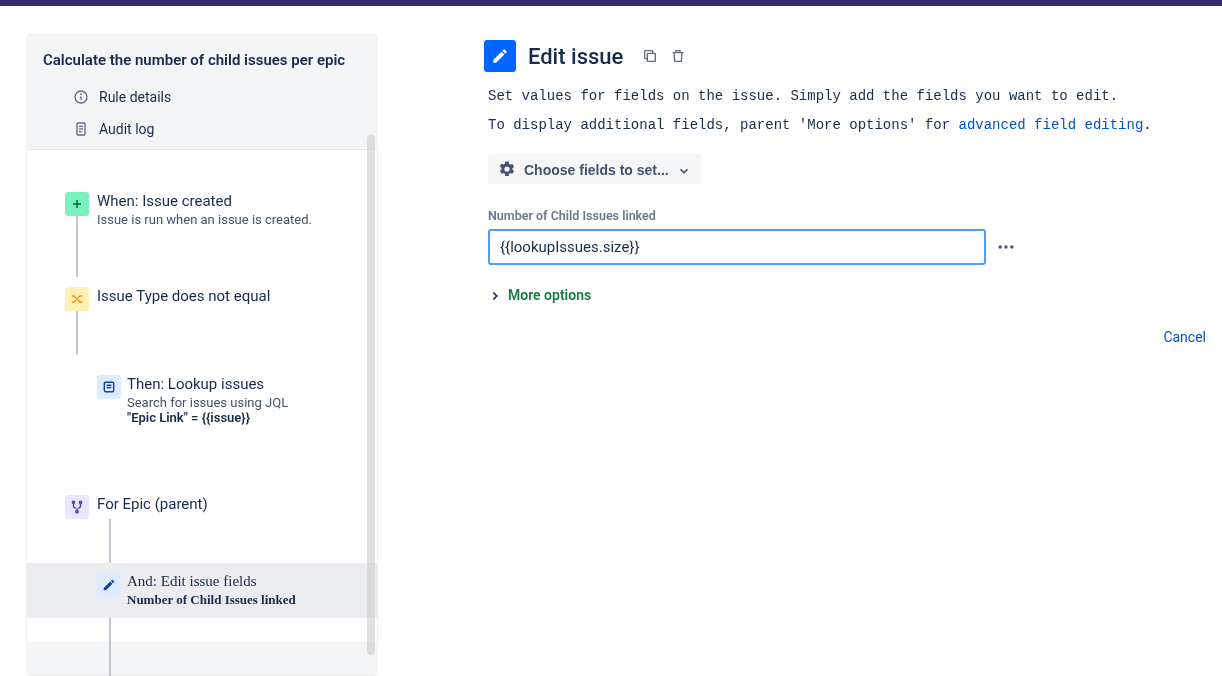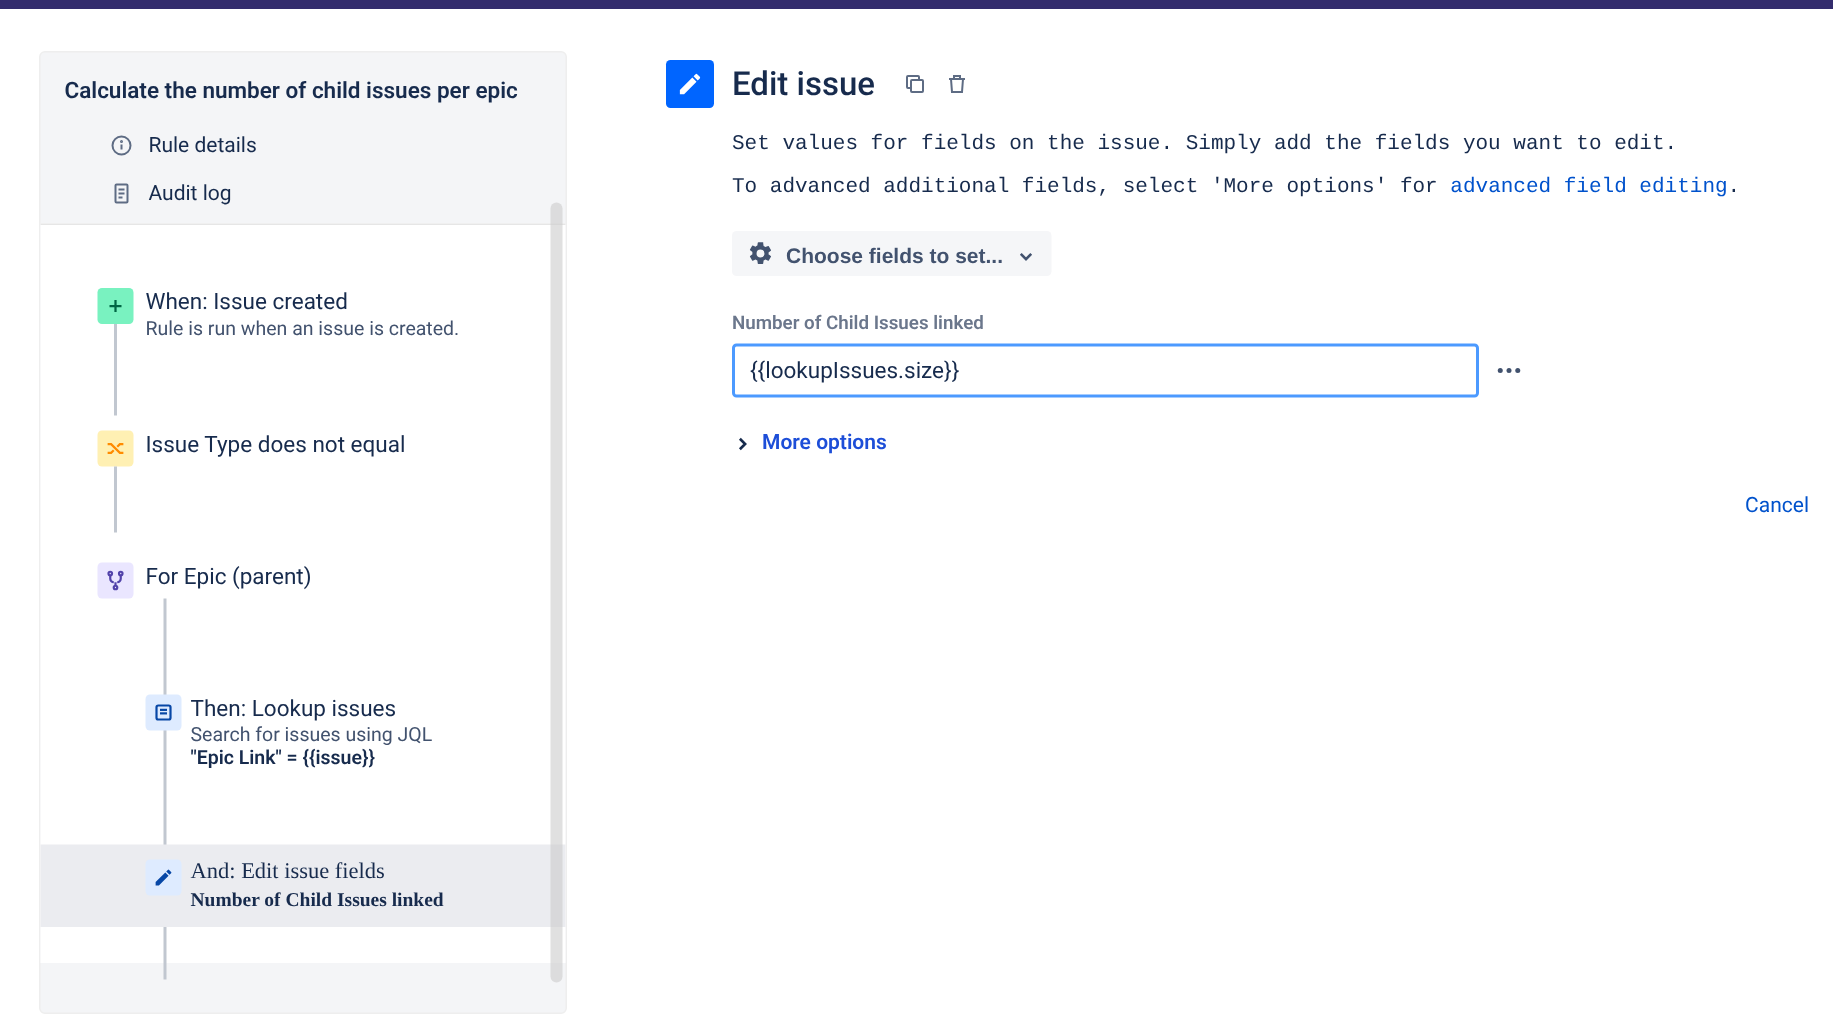--- a/index.html
+++ b/index.html
@@ -20,33 +20,33 @@
 .step .sub strong { font-weight:600; color:#172B4D; }
 .step.nested { padding-left: 100px; }
 .step.nested .icon-box { left: 70px; }
 .icon-green { background:#79F2C0; color:#006644; }
 .icon-yellow { background:#FFF0B3; color:#FF8B00; }
 .icon-purple { background:#EAE6FF; color:#5243AA; }
 .icon-blue { background:#DEEBFF; color:#0747A6; }
 .connector { position:absolute; left:49px; top:34px; bottom:-40px; width:2px; background:#C1C7D0; }
 .connector-nested { position:absolute; left:82px; top:34px; bottom:-30px; width:2px; background:#C1C7D0; }
 .main { flex:1; padding: 34px 14px 20px 66px; }
-.header-row { display:flex; align-items:center; gap:12px; }
+.header-row { display:flex; align-items:center; gap:12px;margin-left:40px; }
 .header-icon { width:32px; height:32px; background:#0065FF; border-radius:3px; display:flex; align-items:center; justify-content:center; }
 .header-title { font-size:22px; font-weight:500; color:#172B4D; }
 .header-actions { display:flex; gap:6px; margin-left:4px; }
 .header-actions .act { width:22px; height:22px; display:flex; align-items:center; justify-content:center; color:#5E6C84; cursor:pointer; border-radius:3px; }
 .desc { margin-top:14px; color:#172B4D; line-height:1.5; margin-left:44px;font-family:Liberation Mono, monospace; }
 .desc a { color:#0052CC; text-decoration:none; }
 .choose-btn { margin-top:18px; margin-left:44px; display:inline-flex; align-items:flex-end; gap:8px; background:#091E420A; padding:6px 10px; border-radius:3px; font-weight:600; color:#42526E; cursor:pointer; border:none; font-size:14px; }
 .field-label { margin-top:24px; margin-left:44px; font-size:12.5px; font-weight:600; color:#6B778C; }
 .field-row { margin-top:6px; margin-left:44px; display:flex; align-items:center; gap:8px; }
 .text-input { flex:1; max-width:498px; border:2px solid #4C9AFF; border-radius:3px; padding:7px 10px; font-size:15px; color:#172B4D; outline:none; font-family:inherit; }
 .more-icon { width:24px; display:flex; justify-content:center; color:#42526E; cursor:pointer; }
-.more-options { margin-top:22px; margin-left:44px; display:flex; align-items:flex-end; gap:6px; font-weight:600; color:#1d4ed8; cursor:pointer; }
+.more-options { margin-top:22px; margin-left:44px; display:flex; align-items:flex-end; gap:6px; font-weight:600; color:#15803d; cursor:pointer; }
 .footer { margin-top:26px; display:flex; justify-content:flex-end; padding-right:2px; }
 .cancel-link { color:#0052CC; font-weight:400; cursor:pointer; }
 svg { display:block; }
 </style>
 </head>
 <body>
 
 <div class="topbar"></div>
 <div class="container">
 
@@ -78,62 +78,62 @@
 
     <div class="rule-area">
       <div class="step" style="margin-top:20px;">
         <span class="icon-box icon-green">
           <svg width="12" height="12" viewBox="0 0 24 24" stroke="#006644" stroke-width="3">
               <line x1="12" y1="4" x2="12" y2="20"></line>
               <line x1="4" y1="12" x2="20" y2="12"></line>
             </svg>
         </span>
         <div class="title">When: Issue created</div>
-        <div class="sub">Rule is run when an issue is created.</div>
+        <div class="sub">Issue is run when an issue is created.</div>
         <div class="connector"></div>
       </div>
 
       <div class="step" style="margin-top:40px;">
         <span class="icon-box icon-yellow">
           <svg width="14" height="14" viewBox="0 0 24 24" fill="none" stroke="#FF8B00" stroke-width="2.5">
               <path d="M3 7h4l10 10h4M3 17h4l3-3M14 10l3-3h4"></path>
             </svg>
         </span>
         <div class="title">Issue Type does not equal</div>
         <div class="connector"></div>
+      </div>
+
+      <div class="step nested" style="margin-top:50px;">
+        <span class="icon-box icon-blue">
+          <svg width="14" height="14" viewBox="0 0 24 24" fill="none" stroke="#0747A6" stroke-width="2.5">
+              <rect x="4" y="4" width="16" height="16" rx="2"></rect>
+              <line x1="8" y1="9" x2="16" y2="9"></line>
+              <line x1="8" y1="13" x2="16" y2="13"></line>
+            </svg>
+        </span>
+        <div class="title">Then: Lookup issues</div>
+        <div class="sub">
+          <span>Search for issues using JQL</span><br>
+          <strong>"Epic Link" = {{issue}}</strong>
+        </div>
       </div>
 
       <div class="step" style="margin-top:50px;">
         <span class="icon-box icon-purple">
           <svg width="14" height="14" viewBox="0 0 24 24" fill="none" stroke="#5243AA" stroke-width="2.5">
               <circle cx="6" cy="4" r="2"></circle>
               <circle cx="18" cy="4" r="2"></circle>
               <circle cx="12" cy="20" r="2"></circle>
               <path d="M6 6v4a4 4 0 004 4h0M18 6v4a4 4 0 01-4 4h0M12 14v4"></path>
             </svg>
         </span>
         <div class="title">For Epic (parent)</div>
         <div class="connector-nested" style="top:34px; bottom:-250px;"></div>
       </div>
 
-      <div class="step nested" style="margin-top:50px;">
-        <span class="icon-box icon-blue">
-          <svg width="14" height="14" viewBox="0 0 24 24" fill="none" stroke="#0747A6" stroke-width="2.5">
-              <rect x="4" y="4" width="16" height="16" rx="2"></rect>
-              <line x1="8" y1="9" x2="16" y2="9"></line>
-              <line x1="8" y1="13" x2="16" y2="13"></line>
-            </svg>
-        </span>
-        <div class="title">Then: Lookup issues</div>
-        <div class="sub">
-          <span>Search for issues using JQL</span><br>
-          <strong>"Epic Link" = {{issue}}</strong>
-        </div>
-      </div>
-
       <div class="step nested selected" style="margin-top:40px;font-family:Liberation Serif, serif;">
         <span class="icon-box icon-blue">
           <svg width="14" height="14" viewBox="0 0 24 24" fill="#0747A6">
               <path d="M3 17.25V21h3.75L17.81 9.94l-3.75-3.75L3 17.25zM20.71 7.04a1 1 0 000-1.41l-2.34-2.34a1 1 0 00-1.41 0l-1.83 1.83 3.75 3.75 1.83-1.83z"></path>
             </svg>
         </span>
         <div class="title">And: Edit issue fields</div>
         <div class="sub">
           <strong>Number of Child Issues linked</strong>
         </div>
@@ -161,21 +161,21 @@
         <div class="act">
           <svg width="16" height="16" viewBox="0 0 24 24" fill="none" stroke="#5E6C84" stroke-width="2">
               <path d="M4 7h16M9 7V4h6v3M6 7l1 13h10l1-13"></path>
             </svg>
         </div>
       </div>
     </div>
 
     <div class="desc">Set values for fields on the issue. Simply add the fields you want to edit.</div>
     <div class="desc" style="margin-top:8px;">
-      <span>To advanced additional fields, select 'More options' for </span><a href="#">advanced field editing</a><span>.</span>
+      <span>To display additional fields, parent 'More options' for </span><a href="#">advanced field editing</a><span>.</span>
     </div>
 
     <button class="choose-btn">
       <span>
         <svg width="18" height="18" viewBox="0 0 24 24" fill="#42526E">
             <path d="M19.14 12.94a7.07 7.07 0 000-1.88l2.03-1.58a.5.5 0 00.12-.64l-1.92-3.32a.5.5 0 00-.6-.22l-2.39.96a7.03 7.03 0 00-1.62-.94l-.36-2.54A.5.5 0 0013.9 2h-3.84a.5.5 0 00-.5.42l-.36 2.54c-.58.24-1.12.56-1.62.94l-2.39-.96a.5.5 0 00-.6.22L2.67 8.48a.5.5 0 00.12.64l2.03 1.58a7.07 7.07 0 000 1.88l-2.03 1.58a.5.5 0 00-.12.64l1.92 3.32c.13.22.39.31.6.22l2.39-.96c.5.38 1.04.7 1.62.94l.36 2.54a.5.5 0 00.5.42h3.84a.5.5 0 00.5-.42l.36-2.54c.58-.24 1.12-.56 1.62-.94l2.39.96c.21.09.47 0 .6-.22l1.92-3.32a.5.5 0 00-.12-.64l-2.03-1.58zM12 15.5A3.5 3.5 0 1112 8.5a3.5 3.5 0 010 7z"></path>
           </svg>
       </span>
       <span>Choose fields to set...</span>
       <span>

